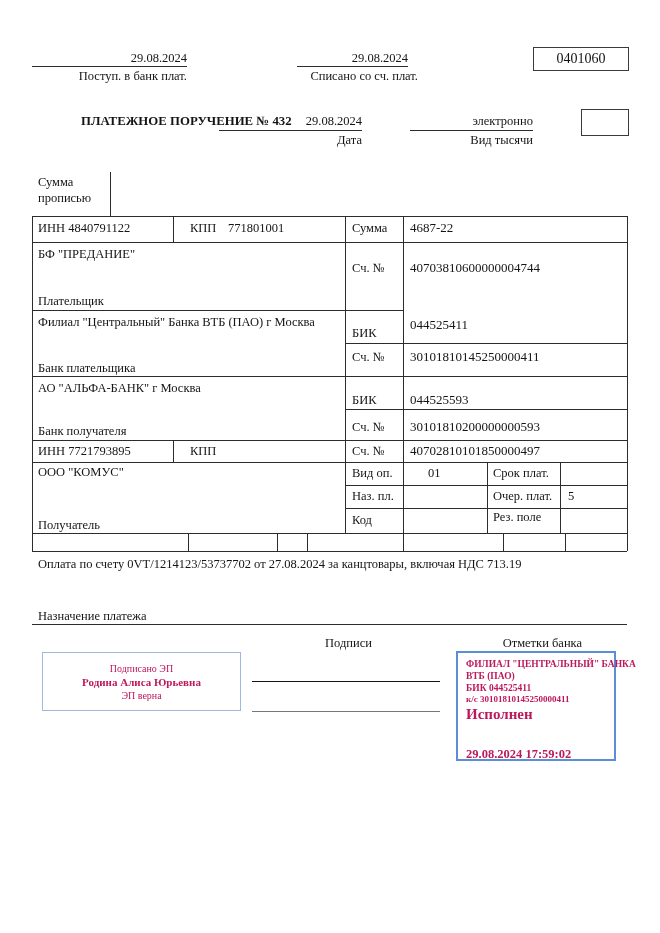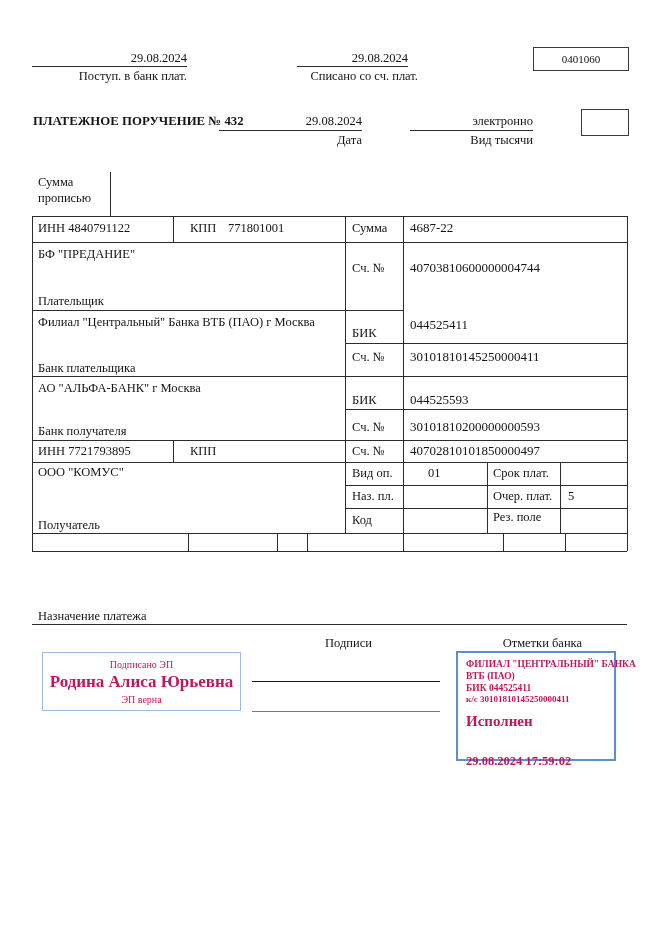--- a/index.html
+++ b/index.html
@@ -4,36 +4,36 @@
 <style>
   html,body { margin:0; padding:0; background:#ffffff; }
   #page {
     position:relative; width:660px; height:933px; background:#ffffff;
     font-family:"Liberation Serif","DejaVu Serif",serif; color:#111;
     overflow:hidden;
   }
   .t  { position:absolute; font-size:12.5px; white-space:nowrap; color:#151515; line-height:1.15; }
   .num { font-size:13px; }
   .ctr { text-align:right; }
-  .bold { font-weight:bold; }
+  .bold { font-weight:bold;margin-left:48px; }
   .hline { position:absolute; height:0; border-top:1px solid #2c2c2c; }
   .vline { position:absolute; width:0; border-left:1px solid #2c2c2c; }
-  .box { position:absolute; border:1.5px solid #3a3a3a; display:flex; align-items:center; justify-content:center; font-size:11px; }
+  .box { position:absolute; border:1.5px solid #3a3a3a; display:flex; align-items:center; justify-content:center; font-size:14px; }
   .stamp-blue { color:#be185d; }
   .sig-box {
     position:absolute; left:42px; top:652px; width:197px; height:57px;
     border:1px solid #9fb9de; display:flex; flex-direction:column;
     align-items:center; justify-content:center; gap:2px; text-align:center;
   }
   .bank-box {
     position:absolute; left:456px; top:651px; width:160px; height:110px;
     border:2px solid #5b8fd4; padding:5px 8px; box-sizing:border-box;
   }
   .bank-box .ln { font-size:9.5px; font-weight:bold; line-height:1.28; white-space:nowrap; }
-  .bank-box .status { font-size:15px; font-weight:bold; margin-top:7px; }
+  .bank-box .status { font-size:15px; font-weight:bold; margin-top:0; }
   .bank-box .dt { font-size:12.5px; font-weight:bold; margin-top:24px; }
   .sigline1 { position:absolute; left:252px; top:681px; width:188px; border-top:1.5px solid #151515; }
   .sigline2 { position:absolute; left:252px; top:711px; width:188px; border-top:1.5px solid #777777; }
 </style>
 </head>
 <body>
 
 <div id="page">
 
   <div class="t ctr" style="left:32px;top:51px;width:155px">29.08.2024</div>
@@ -122,29 +122,30 @@
   <div class="t" style="left:352px;top:466px">Вид оп.</div>
   <div class="t" style="left:428px;top:466px">01</div>
   <div class="t" style="left:493px;top:466px">Срок плат.</div>
   <div class="t" style="left:352px;top:489px">Наз. пл.</div>
   <div class="t" style="left:493px;top:489px">Очер. плат.</div>
   <div class="t" style="left:568px;top:489px">5</div>
   <div class="t" style="left:352px;top:513px">Код</div>
   <div class="t" style="left:493px;top:510px">Рез. поле</div>
   <div class="t" style="left:38px;top:518px">Получатель</div>
 
+  <div class="t" style="left:38px;top:557px">Оплата по счету 0VT/1214123/53737702 от 27.08.2024 за канцтовары, включая НДС 713.19</div>
   <div class="t" style="left:38px;top:609px">Назначение платежа</div>
   <div class="hline" style="left:32px;top:624px;width:595px"></div>
 
   <div class="t ctr" style="left:272px;top:636px;width:100px">Подписи</div>
   <div class="t ctr" style="left:462px;top:636px;width:120px">Отметки банка</div>
 
   <div class="sig-box stamp-blue">
     <div style="font-size:10px">Подписано ЭП</div>
-    <div style="font-size:17px;font-weight:bold">Родина Алиса Юрьевна</div>
+    <div style="font-size:11px;font-weight:bold">Родина Алиса Юрьевна</div>
     <div style="font-size:10px">ЭП верна</div>
   </div>
 
   <div class="sigline1"></div>
   <div class="sigline2"></div>
 
   <div class="bank-box stamp-blue">
     <div class="ln">ФИЛИАЛ "ЦЕНТРАЛЬНЫЙ" БАНКА</div>
     <div class="ln">ВТБ (ПАО)</div>
     <div class="ln">БИК 044525411</div>

